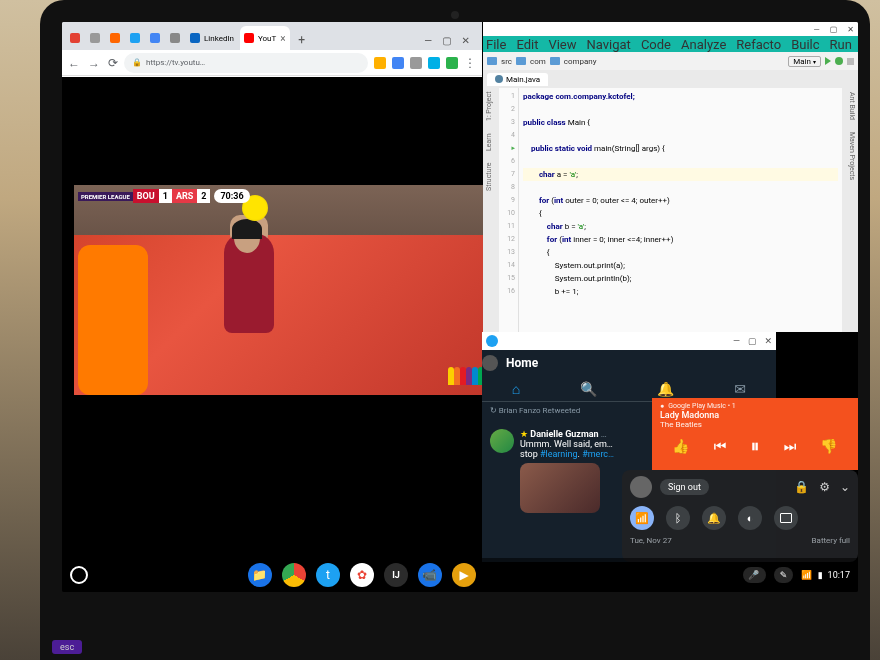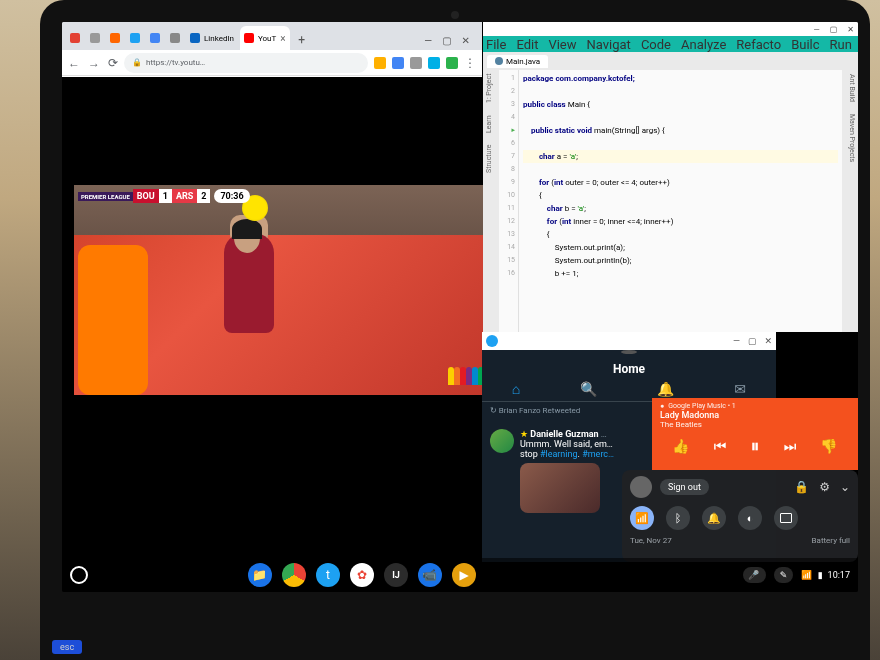--- a/index.html
+++ b/index.html
@@ -64,21 +64,21 @@
   .gutter { width: 20px; background: #fafafa; border-right: 1px solid #e0e0e0; font-size: 7px; color: #aaa; text-align: right; padding: 2px 3px 0 0; line-height: 13px; font-family: monospace; }
   .code { flex: 1; font-family: 'Menlo', monospace; font-size: 8px; line-height: 13px; padding: 2px 4px; white-space: pre; overflow: hidden; }
   .kw { color: #000080; font-weight: bold; }
   .str { color: #008000; }
   .hl { background: #fffae3; display: inline-block; width: 100%; }
 
   
   .twitter { position: absolute; right: 82px; top: 310px; width: 294px; height: 230px; background: #15202b; color: #fff; display: flex; flex-direction: column; }
   .tw-titlebar { height: 18px; background: #fff; color: #333; display: flex; align-items: center; padding: 0 4px; font-size: 9px; }
   .tw-win-controls { margin-left: auto; display: flex; gap: 8px; font-size: 9px; color: #555; }
-  .tw-header { height: 26px; display: flex; align-items: center; padding: 0 0; gap: 8px; flex-direction: column; }
+  .tw-header { height: 26px; display: flex; align-items: center; padding: 0 0; gap: 8px; }
   .tw-avatar-sm { width: 16px; height: 16px; border-radius: 50%; background: #555; }
   .tw-title { font-weight: bold; font-size: 12px; }
   .tw-tabs { height: 26px; display: flex; justify-content: space-around; align-items: center; border-bottom: 1px solid #38444d; }
   .tw-tab-ic { font-size: 14px; color: #8899a6; }
   .tw-tab-ic.active { color: #1da1f2; }
   .tw-feed { flex: 1; overflow: hidden; padding: 4px 8px; font-size: 9px; }
   .tw-retweet { color: #8899a6; font-size: 8px; margin-bottom: 14px; }
   .tw-post { display: flex; gap: 6px; }
   .tw-pfp { width: 24px; height: 24px; border-radius: 50%; background: linear-gradient(135deg,#6a4,#284); flex-shrink: 0; }
   .tw-body { flex: 1; }
@@ -112,21 +112,21 @@
   .shelf { position: absolute; bottom: 0; left: 0; right: 0; height: 34px; background: rgba(0,0,0,0.55); display: flex; align-items: center; padding: 0 8px; }
   .launcher { width: 18px; height: 18px; border: 2px solid #fff; border-radius: 50%; }
   .shelf-apps { display: flex; gap: 10px; margin-left: 160px; }
   .app-ic { width: 24px; height: 24px; border-radius: 50%; display: flex; align-items: center; justify-content: center; font-size: 12px; color: #fff; }
   .shelf-right { margin-left: auto; display: flex; align-items: center; gap: 8px; }
   .pill { background: rgba(255,255,255,0.15); border-radius: 12px; padding: 3px 6px; display: flex; align-items: center; gap: 4px; font-size: 9px; color: #fff; }
   .status { display: flex; align-items: center; gap: 5px; font-size: 9px; color: #fff; }
   .cast-box { width:12px; height:10px; border:1px solid #fff; border-radius:1px; position:relative; }
 
   
-  .kb { position: absolute; left: 52px; bottom: 6px; color: #d0d0d0; font-size: 9px; background: #1d4ed8; padding: 2px 8px; border-radius: 3px; }
+  .kb { position: absolute; left: 52px; bottom: 6px; color: #d0d0d0; font-size: 9px; background: #4c1d95; padding: 2px 8px; border-radius: 3px; }
 </style>
 </head>
 <body>
 
 <div class="laptop">
   <div class="camera"></div>
   <div class="screen">
 
     <div class="chrome">
       <div class="chrome-top">
@@ -225,20 +225,37 @@
         <span>Navigat</span>
         <span>Code</span>
         <span>Analyze</span>
         <span>Refacto</span>
         <span>Builc</span>
         <span>Run</span>
         <span>Tools</span>
         <span>VCS</span>
         <span>Window</span>
         <span>Help</span>
+      </div>
+      <div class="ide-toolbar">
+        <span class="folder-ic"></span>
+        <span class="crumb">src</span>
+        <span class="folder-ic"></span>
+        <span class="crumb">com</span>
+        <span class="folder-ic"></span>
+        <span class="crumb">company</span>
+        <div class="run-config">
+          <div class="run-box">
+            <span>Main</span>
+            <span style="font-size:6px">▾</span>
+          </div>
+          <span class="play-ic"></span>
+          <span class="bug-ic"></span>
+          <span style="width:7px;height:7px;background:#bbb"></span>
+        </div>
       </div>
       <div class="ide-tabs">
         <div class="ide-tab">
           <span class="java-ic"></span>
           <span>Main.java</span>
         </div>
       </div>
       <div class="ide-body">
         <div class="ide-sidebar-l">
           <span>Structure</span>

